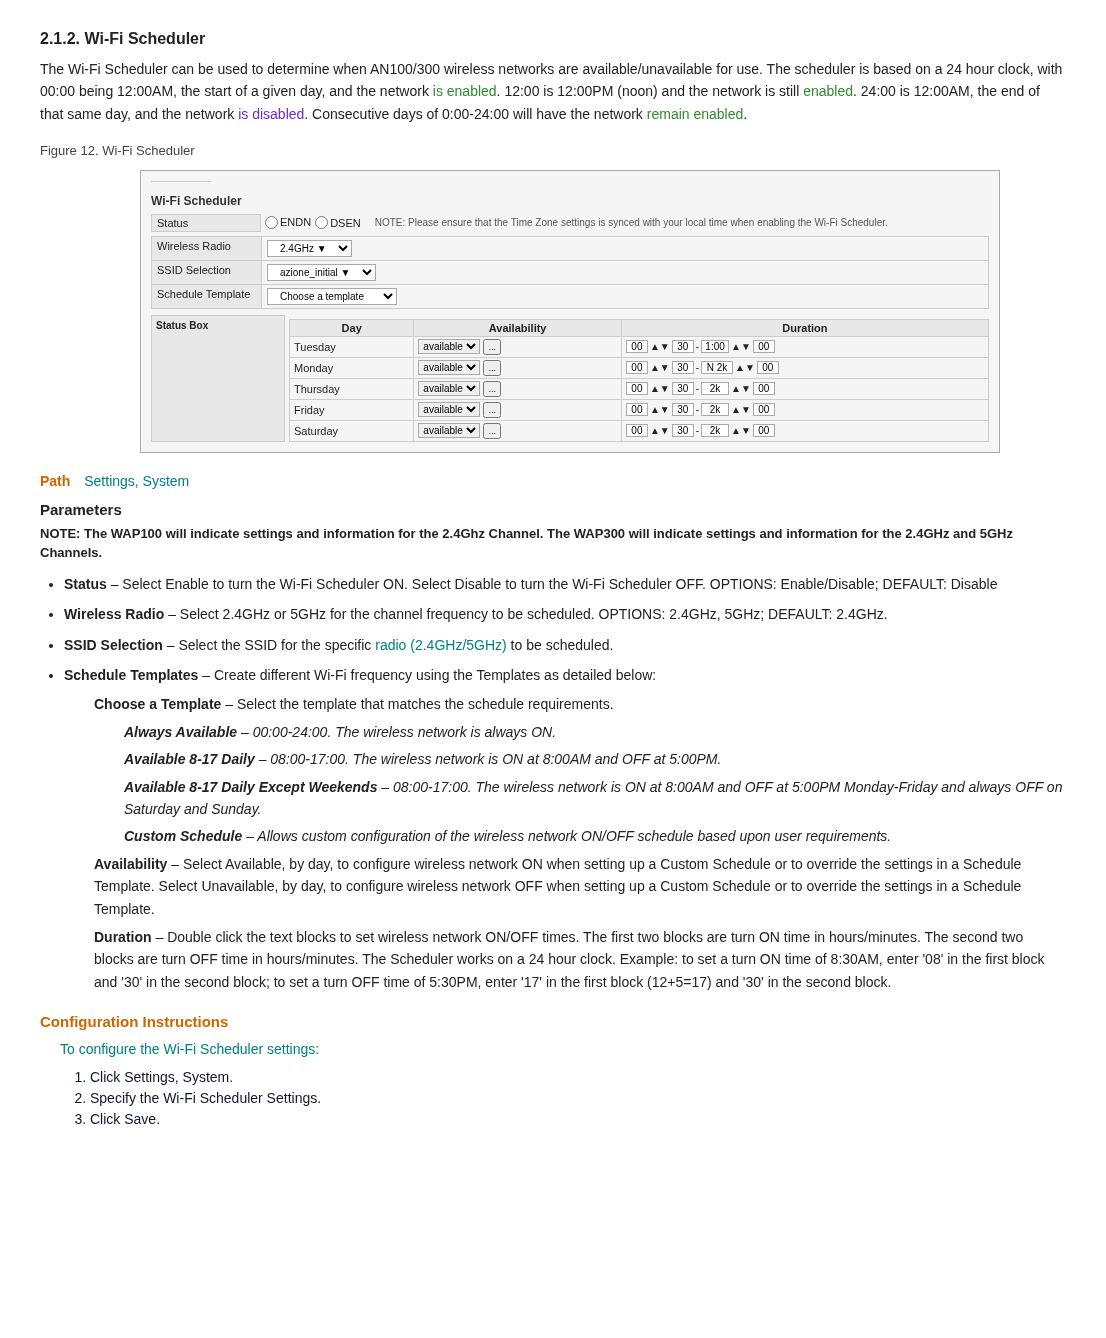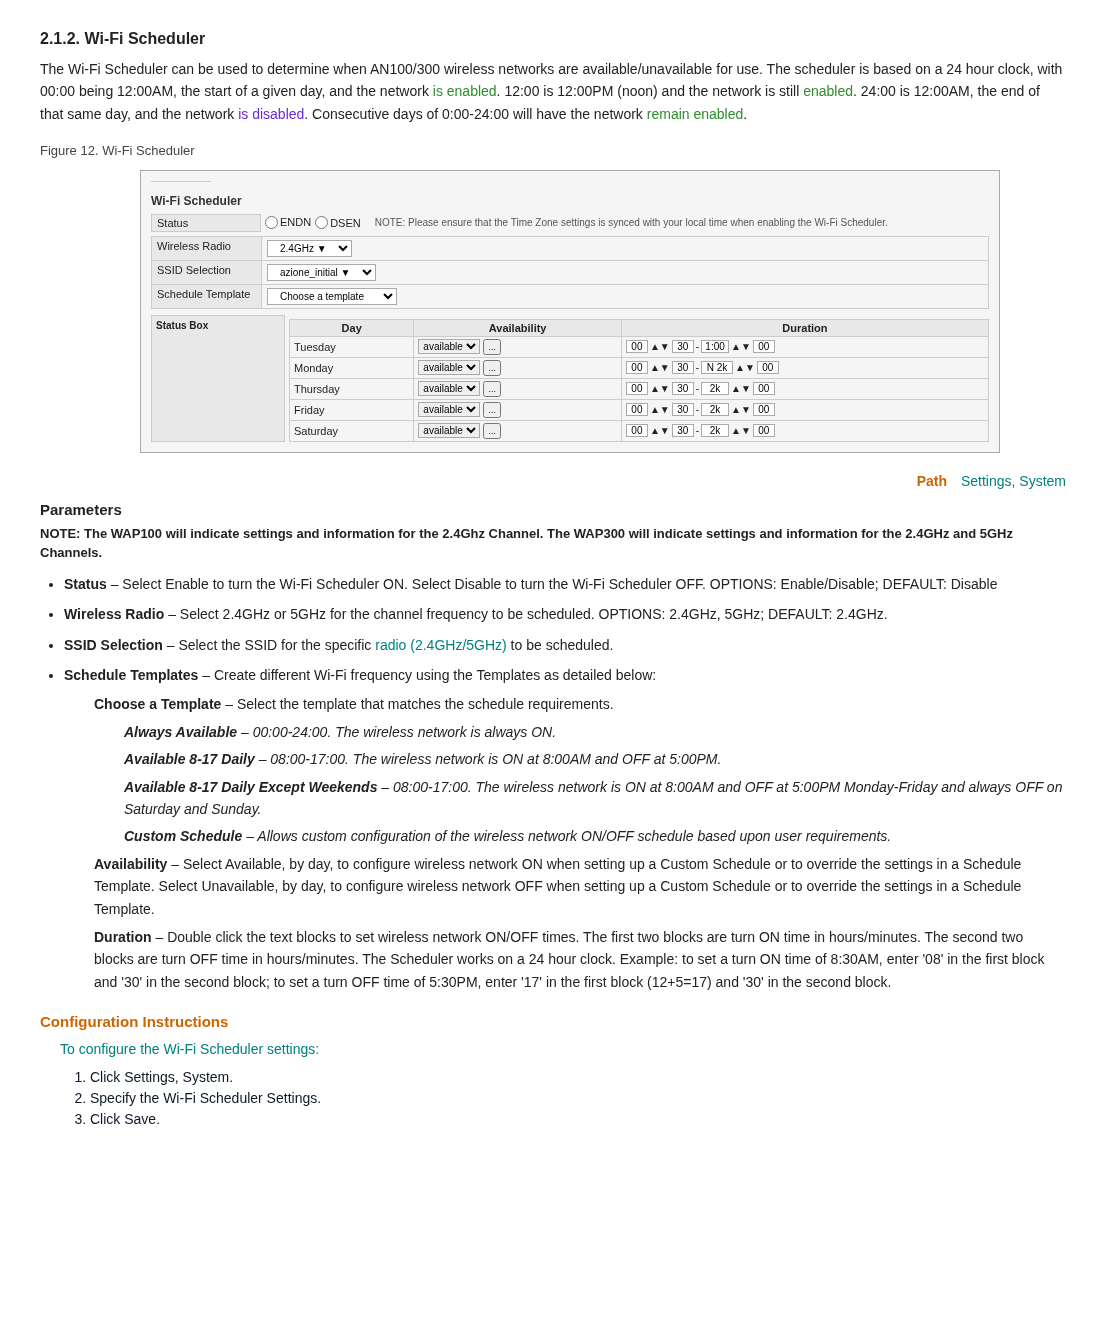--- a/index.html
+++ b/index.html
@@ -102,21 +102,20 @@
 
     .inner-table th {
       background: #e8e8e8;
       text-align: center;
     }
 
     
     .path-section {
       margin-top: 16px;
       margin-bottom: 12px;
-      text-align: right;
     }
 
     .path-label {
       font-weight: bold;
       color: #cc6600;
       font-size: 14px;
     }
 
     .path-value {
       color: #008080;

